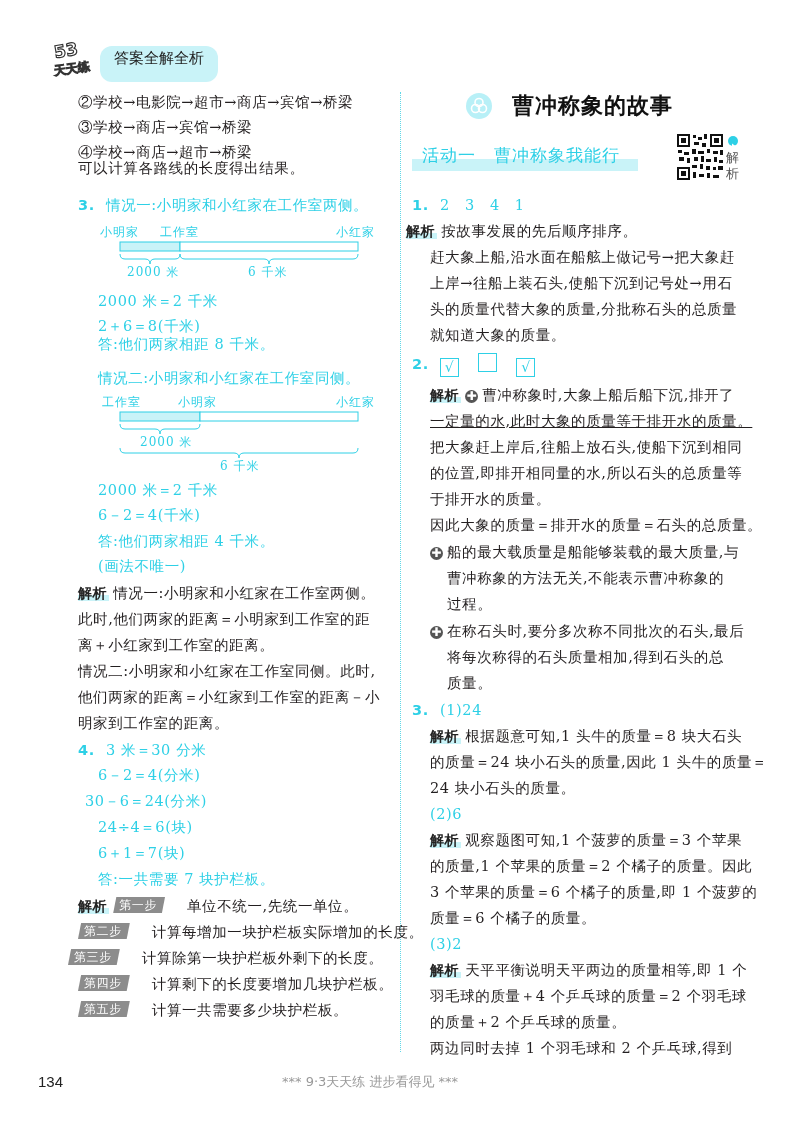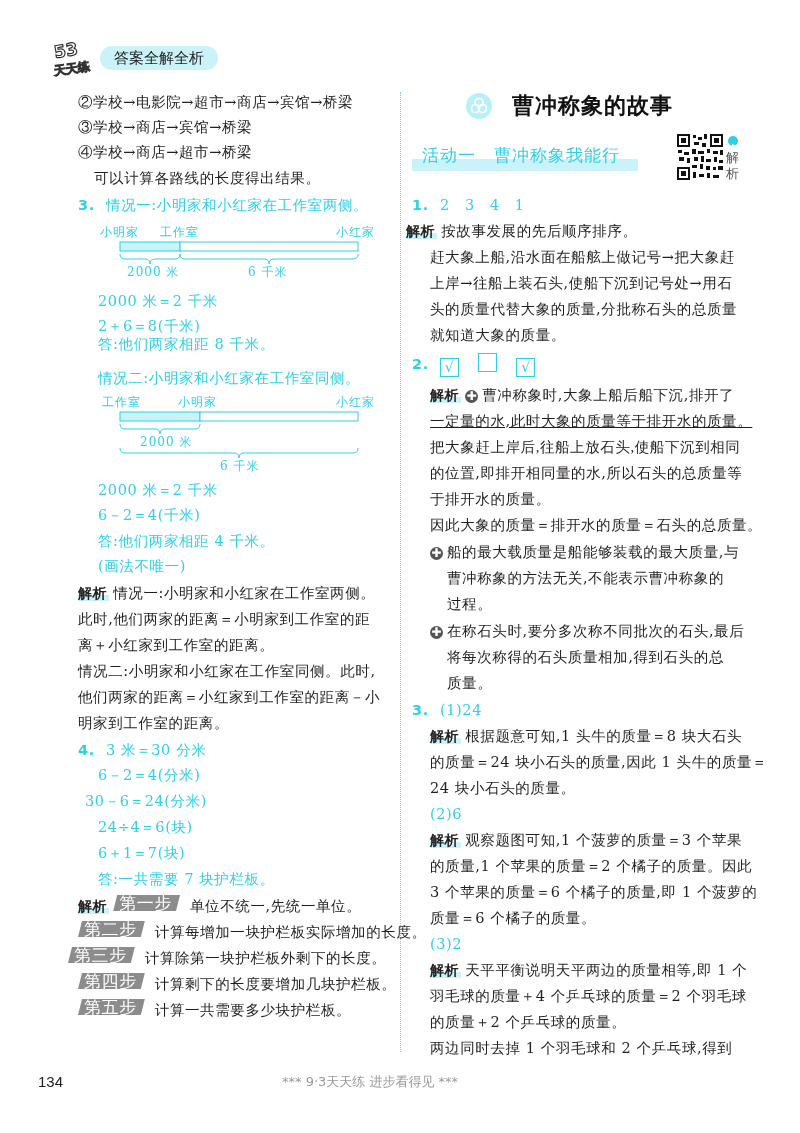--- a/index.html
+++ b/index.html
@@ -4,40 +4,40 @@
 <style>
   html, body { margin: 0; padding: 0; }
   body {
     width: 800px; height: 1133px; background: #ffffff; position: relative; overflow: hidden;
     font-family: "DejaVu Serif", "Liberation Serif", serif; color: #231f20;
   }
   .abs { position: absolute; }
   
   .logo { left: 52px; top: 40px; width: 40px; height: 38px; }
   .header-pill {
-    left: 100px; top: 46px; width: 118px; height: 24px; border-radius: 12px;
+    left: 100px; top: 46px; width: 118px; height: 36px; border-radius: 12px;
     background: #c9f3f8; font-family: "DejaVu Sans", sans-serif; font-size: 15px;
     line-height: 24px; text-align: center; color: #222;
   }
   .divider {
     left: 400px; top: 92px; width: 0; height: 960px;
     border-left: 1.5px dotted #5fd8e8;
   }
   .line { position: absolute; font-size: 14.5px; line-height: 25px; white-space: nowrap; letter-spacing: 0.6px; }
   .cyan { color: #2ed0e6; }
   .num { font-family: "DejaVu Sans", sans-serif; font-weight: bold; color: #2ed0e6; }
   .jx {
     font-family: "DejaVu Sans", sans-serif; font-weight: bold; color: #222;
     background: linear-gradient(to top, #c9f3f8 0, #c9f3f8 40%, transparent 40%);
     padding-right: 2px; margin-right: 4px; font-size: 14px;
   }
   .step-tag {
     display: inline-block; background: #8c8c8c; color: #fff;
-    font-family: "DejaVu Sans", sans-serif; font-size: 17px; line-height: 16px;
-    padding: 0 8px 0 6px; margin-right: 10px;
+    font-family: "DejaVu Sans", sans-serif; font-size: 12px; line-height: 16px;
+    padding: 0 8px 0 6px; margin-right: 22px;
     clip-path: polygon(6% 0, 100% 0, 94% 100%, 0 100%);
     vertical-align: 2px;
   }
   .bullet {
     display: inline-block; width: 13px; height: 13px; border-radius: 50%;
     background: #555; color: #fff; font-size: 12px; line-height: 13px; text-align: center;
     font-family: "DejaVu Sans", sans-serif; font-weight: bold; vertical-align: 0px; margin-right: 4px;
   }
   
   .diag-label { position: absolute; font-size: 12px; color: #2ed0e6; white-space: nowrap; letter-spacing: 1px; }
@@ -80,21 +80,21 @@
   </svg>
 </div>
 <div class="abs header-pill">答案全解全析</div>
 
 <div class="abs divider"></div>
 
 <div>
   <div class="line" style="left:78px;top:90px;">②学校→电影院→超市→商店→宾馆→桥梁</div>
   <div class="line" style="left:78px;top:115px;">③学校→商店→宾馆→桥梁</div>
   <div class="line" style="left:78px;top:140px;">④学校→商店→超市→桥梁</div>
-  <div class="line" style="left:78px;top:166px;margin-left:16px;">可以计算各路线的长度得出结果。</div>
+  <div class="line" style="left:78px;top:156px;">可以计算各路线的长度得出结果。</div>
 
   <div class="line" style="left:78px;top:193px;">
     <span class="num">3.</span>
     <span class="cyan" style="margin-left:6px;">情况一:小明家和小红家在工作室两侧。</span>
   </div>
 
   <div>
     <span class="diag-label" style="left:100px;top:224px;">小明家</span>
     <span class="diag-label" style="left:160px;top:224px;">工作室</span>
     <span class="diag-label" style="left:336px;top:224px;">小红家</span>
@@ -248,21 +248,21 @@
     <span class="num">2.</span>
     <span style="margin-left:6px;"></span>
     <span class="checkbox">√</span>
     <span class="checkbox"></span>
     <span class="checkbox">√</span>
   </div>
   <div class="line" style="left:430px;top:383px;">
     <span class="jx">解析</span><span class="bullet">✚</span><span>曹冲称象时,大象上船后船下沉,排开了</span>
   </div>
   <div class="line" style="left:430px;top:409px;text-decoration:underline;">一定量的水,此时大象的质量等于排开水的质量。</div>
-  <div class="line" style="left:430px;top:435px;font-family:Liberation Serif, serif;">把大象赶上岸后,往船上放石头,使船下沉到相同</div>
+  <div class="line" style="left:430px;top:435px;">把大象赶上岸后,往船上放石头,使船下沉到相同</div>
   <div class="line" style="left:430px;top:461px;">的位置,即排开相同量的水,所以石头的总质量等</div>
   <div class="line" style="left:430px;top:487px;">于排开水的质量。</div>
   <div class="line" style="left:430px;top:513px;">因此大象的质量＝排开水的质量＝石头的总质量。</div>
 
   <div class="line" style="left:430px;top:540px;">
     <span class="bullet">✚</span><span>船的最大载质量是船能够装载的最大质量,与</span>
   </div>
   <div class="line" style="left:447px;top:566px;">曹冲称象的方法无关,不能表示曹冲称象的</div>
   <div class="line" style="left:447px;top:592px;">过程。</div>
 

